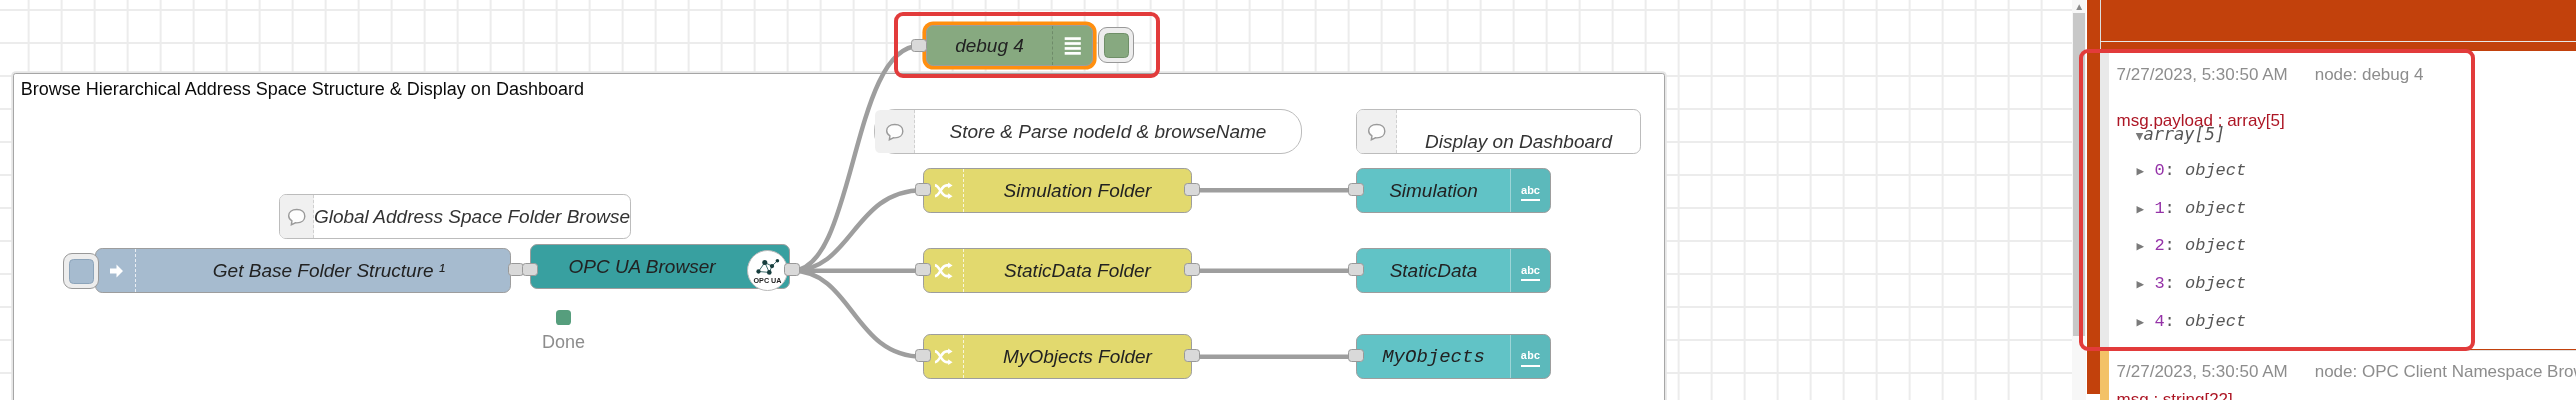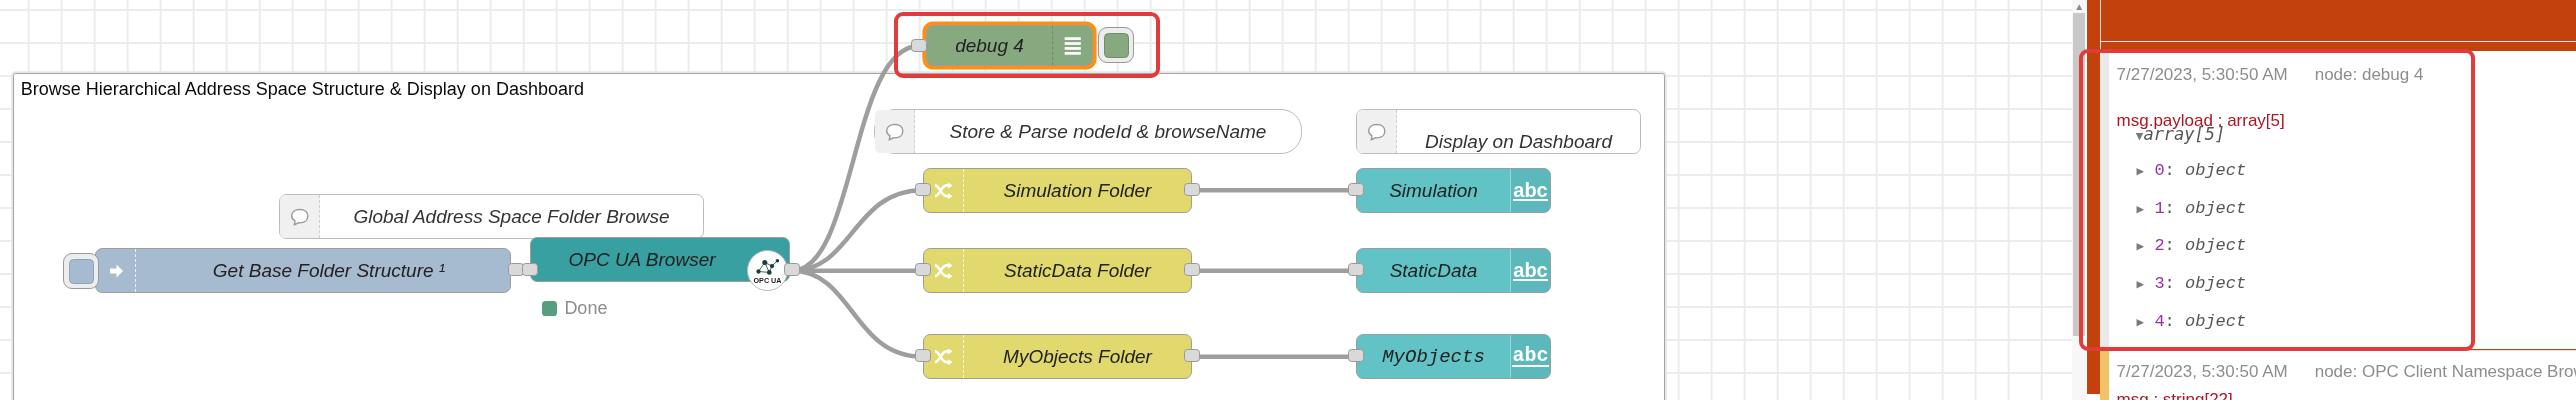--- a/index.html
+++ b/index.html
@@ -33,21 +33,21 @@
   .inject{background:var(--inject-blue);}
   .inject .isec{border-right:1.8px dashed rgba(255,255,255,0.75);}
   .opcua{background:var(--opcua-teal);}
   .debugnode{background:var(--debug-green);box-shadow:0 0 0 3.6px var(--select-orange);}
   .debugnode .isec{border-left:1.8px dashed rgba(0,0,0,0.18);}
   .switchnode{background:var(--switch-yellow);}
   .switchnode .isec{border-right:1.8px dashed rgba(255,255,255,0.75);}
   .uitext{background:var(--uitext-teal);}
   .uitext .isec{border-left:1.8px solid rgba(255,255,255,0.4);background:rgba(0,0,0,0.05);
         border-radius:0 5.4px 5.4px 0;}
-  .abc{color:#fff;font-weight:bold;font-size:20px;border-bottom:2.7px solid #fff;line-height:18px;}
+  .abc{color:#fff;font-weight:bold;font-size:11px;border-bottom:2.7px solid #fff;line-height:18px;}
 
   .port{position:absolute;width:16px;height:13.4px;background:#d9d9d9;border:1.8px solid #999;
         border-radius:3.6px;box-sizing:border-box;z-index:6;}
 
   .sqbtn{position:absolute;width:36px;height:36px;background:#ededed;border:1.8px solid #999;
         border-radius:9px;box-sizing:border-box;z-index:5;}
   .sqbtn .fill{position:absolute;left:4.5px;top:4.5px;right:4.5px;bottom:4.5px;border-radius:4.5px;}
   .fill-inject{background:var(--inject-blue);border:0.9px solid #8ca4ba;}
   .fill-debug{background:var(--debug-green);border:0.9px solid #6f8f68;}
 
@@ -102,21 +102,21 @@
       <path d="M 576 302 H 592"></path>
       <path d="M 884 302 C 955 302 950 51 1026 51"></path>
       <path d="M 884 302 C 952 302 952 212 1030 212"></path>
       <path d="M 884 302 H 1030"></path>
       <path d="M 884 302 C 952 302 952 398 1030 398"></path>
       <path d="M 1330 212 H 1513"></path>
       <path d="M 1330 302 H 1513"></path>
       <path d="M 1330 398 H 1513"></path>
     </svg>
 
-    <div class="comment" style="left:279px;top:194px;width:425px;">
+    <div class="comment" style="left:279px;top:194px;width:352px;">
       <div class="isec">
         <svg width="21.5" height="21.5" viewBox="0 0 24 24">
             <path d="M12 4 C6.5 4 3 7 3 11 c0 2.4 1.4 4.4 3.6 5.7 L6 21 l4.5 -2.3 c0.5 0.1 1 0.1 1.5 0.1 c5.5 0 9 -3 9 -7.4 C21 7 17.5 4 12 4 Z" fill="#fdfdfd" stroke="#9a9a9a" stroke-width="1.6"></path>
           </svg>
       </div>
       <div class="nlabel">Global Address Space Folder Browse</div>
     </div>
 
     <div class="comment" style="left:874px;top:109px;width:428px;border-radius:21px;">
       <div class="isec">
@@ -141,21 +141,21 @@
     </div>
     <div class="node inject" style="left:95px;top:248px;width:416px;gap:12px;">
       <div class="isec">
         <svg width="20" height="20" viewBox="0 0 20 20">
             <polygon points="4,7.5 10.5,7.5 10.5,3.5 17,10 10.5,16.5 10.5,12.5 4,12.5" fill="#fff"></polygon>
           </svg>
       </div>
       <div class="nlabel">Get Base Folder Structure ¹</div>
     </div>
 
-    <div class="node opcua" style="left:530px;top:237px;width:260px;">
+    <div class="node opcua" style="left:530px;top:244px;width:260px;">
       <div class="nlabel" style="padding-right:36px;">OPC UA Browser</div>
     </div>
     <div class="badge" style="left:747px;top:250px;">
       <svg width="27" height="20" viewBox="0 0 30 22">
         <g stroke="#2a5f5f" stroke-width="1">
           <line x1="5" y1="16" x2="12" y2="6"></line>
             <line x1="12" y1="6" x2="20" y2="10"></line>
           <line x1="20" y1="10" x2="26" y2="4"></line>
             <line x1="12" y1="6" x2="17" y2="17"></line>
           <line x1="5" y1="16" x2="17" y2="17"></line>
@@ -164,21 +164,21 @@
         <g fill="#173e3e">
           <circle cx="5" cy="16" r="2.4"></circle>
             <circle cx="12" cy="6" r="2.8"></circle>
           <circle cx="20" cy="10" r="2.4"></circle>
             <circle cx="26" cy="4" r="2"></circle>
             <circle cx="17" cy="17" r="2.6"></circle>
         </g>
       </svg>
       <div class="btxt">OPC UA</div>
     </div>
-    <div class="status" style="left:542px;top:298px;">
+    <div class="status" style="left:542px;top:310px;flex-direction:column;">
       <div class="status-dot"></div>
       <div class="status-txt">Done</div>
     </div>
 
     <div class="node debugnode" style="left:926px;top:25px;width:167px;height:41px;">
       <div class="nlabel">debug 4</div>
       <div class="isec">
         <svg width="21.5" height="21.5" viewBox="0 0 24 24" stroke="#fff" stroke-width="3">
           <line x1="3" y1="4" x2="21" y2="4"></line>
             <line x1="3" y1="9.5" x2="21" y2="9.5"></line>

